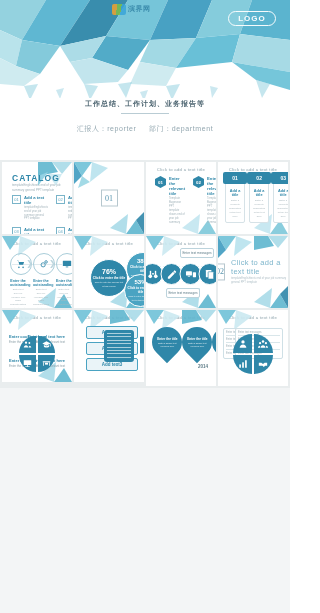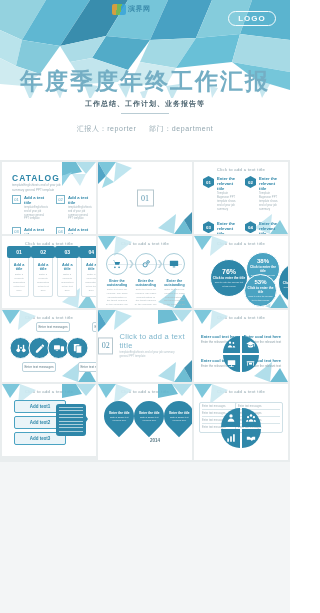--- a/index.html
+++ b/index.html
@@ -29,21 +29,21 @@
     font-family:"DejaVu Sans", sans-serif; }
   .cover-sub { position:absolute; top:99px; left:0; right:0; text-align:center;
     font-size:7px; letter-spacing:1px; color:#4c6470; font-weight:bold; z-index:5; }
   .cover-rule { position:absolute; top:113px; left:50%; margin-left:-24px; width:48px;
     height:1px; background:#b9ccd4; z-index:5; }
   .cover-meta { position:absolute; top:124px; left:0; right:0; text-align:center;
     font-size:7px; color:#93a7b0; letter-spacing:.6px; z-index:5; }
   .cover-meta span { margin:0 5px; }
 
   
-  .grid { display:grid; grid-template-columns:1fr 1fr 1fr; gap:2px 2px; padding:2px;
+  .grid { display:grid; grid-template-columns:1fr 1fr 1fr 1fr; gap:2px 2px; padding:2px;
           background:#e9edee; }
   .slide { position:relative; background:#ffffff; height:72px; overflow:hidden; }
   .slide.tall { height:76px; }
   .s-head { position:absolute; top:5px; left:0; right:0; text-align:center;
     font-size:4.2px; color:#8da3ac; letter-spacing:.3px; }
 
   
   .cnr { position:absolute; width:34px; height:26px; pointer-events:none; opacity:.9;}
   .cnr.tl { left:0; top:0; }
   .cnr.br { right:0; bottom:0; transform:rotate(180deg); }
@@ -225,21 +225,20 @@
       </svg>
     </div>
 
     <div class="watermark">
       <span class="wm-badge"></span>
       <span class="wm-text">演界网</span>
     </div>
 
     <div class="logo-badge">LOGO</div>
 
-    <div class="cover-title">年度季度年终工作汇报</div>
     <div class="cover-sub">工作总结、工作计划、业务报告等</div>
     <div class="cover-rule"></div>
     <div class="cover-meta">
       <span>汇报人：reporter</span>
       <span>部门：department</span>
     </div>
   </div>
 
   <div class="grid">
 

